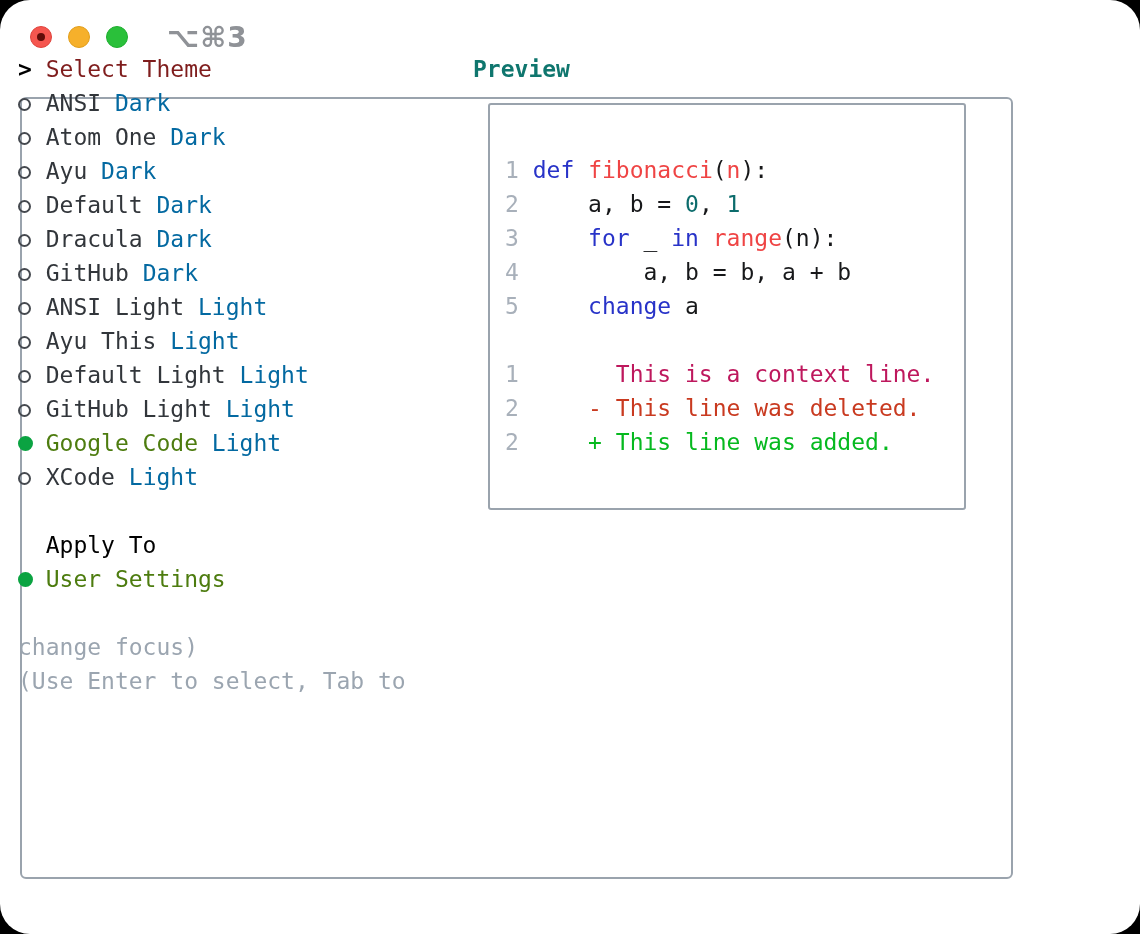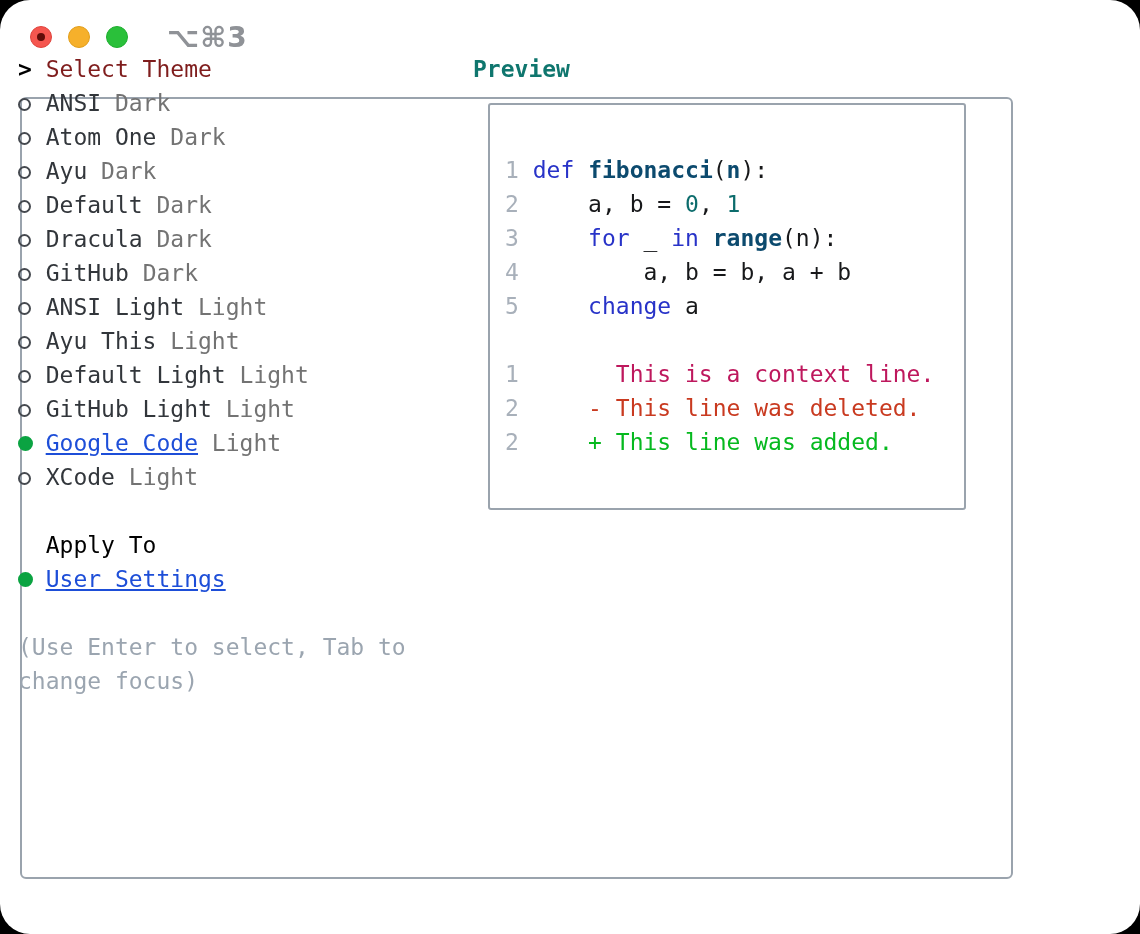--- a/index.html
+++ b/index.html
@@ -20,35 +20,35 @@
   .main-box{position:absolute;left:20px;top:97px;width:993px;height:782px;box-sizing:border-box;
             border:2px solid #9aa3ad;border-radius:6px;background:#fff;}
 
   
   .rows{position:absolute;left:18px;top:52px;font-size:23px;color:#32363b;}
   .row{height:34px;display:flex;align-items:center;white-space:pre;}
   .marker{display:inline-block;width:2ch;flex:none;}
   .prompt{font-weight:bold;color:#000;}
   .strong{font-weight:normal;color:#7f1d1d;}
   .plainhead{color:#000;}
-  .suffix{color:#737373;margin-left:1ch;}
+  .suffix{color:#0369a1;margin-left:1ch;}
   .muted{color:#9ba5b0;}
   .radio{width:13px;height:13px;border:2px solid #45494f;border-radius:50%;box-sizing:border-box;display:inline-block;}
   .radio.on{width:15px;height:15px;background:#0ba342;border-color:#0ba342;}
-  .row.selected .label{color:#1d4ed8;text-decoration:underline;}
+  .row.selected .label{color:#4d7c0f;}
 
   
   .preview-title{position:absolute;left:473px;top:52px;height:34px;line-height:34px;
                  font-size:23px;font-weight:bold;color:#0f766e;}
   .preview-box{position:absolute;left:488px;top:103px;width:478px;height:407px;box-sizing:border-box;
                border:2px solid #9aa3ad;border-radius:3px;padding:48px 0 0 15px;overflow:hidden;}
   .cline{height:34px;line-height:34px;font-size:23px;white-space:pre;}
   .num{color:#a8b0ba;}
   .kw{color:#2833c8;}
-  .fn{color:#0c4a6e;font-weight:bold;}
+  .fn{color:#ef4444;}
   .lit{color:#0c6c6c;}
   .pl{color:#17181a;}
   .ctx{color:#be185d;}
   .del{color:#c93a20;}
   .add{color:#06b91f;text-align:center;}
 </style>
 </head>
 <body>
 
 <div class="window">
@@ -135,24 +135,24 @@
       <span class="label plainhead">Apply To</span>
     </div>
     <div class="row selected">
       <span class="marker"><span class="radio on"></span></span>
       <span class="label">User Settings</span>
     </div>
 
     <div class="row"></div>
 
     <div class="row muted">
-      <span>(Use Enter to select, Tab to</span>
+      <span>change focus)</span>
     </div>
     <div class="row muted">
-      <span>change focus)</span>
+      <span>(Use Enter to select, Tab to</span>
     </div>
 
   </div>
 
   <div class="preview-title">Preview</div>
 
   <div class="preview-box">
     <div class="cline"><span class="num">1</span><span class="pl"> </span><span class="kw">def</span><span class="pl"> </span><span class="fn">fibonacci</span><span class="pl">(</span><span class="fn">n</span><span class="pl">):</span></div>
     <div class="cline"><span class="num">2</span><span class="pl">     a, b = </span><span class="lit">0</span><span class="pl">, </span><span class="lit">1</span></div>
     <div class="cline"><span class="num">3</span><span class="pl">     </span><span class="kw">for</span><span class="pl"> _ </span><span class="kw">in</span><span class="pl"> </span><span class="fn">range</span><span class="pl">(n):</span></div>

